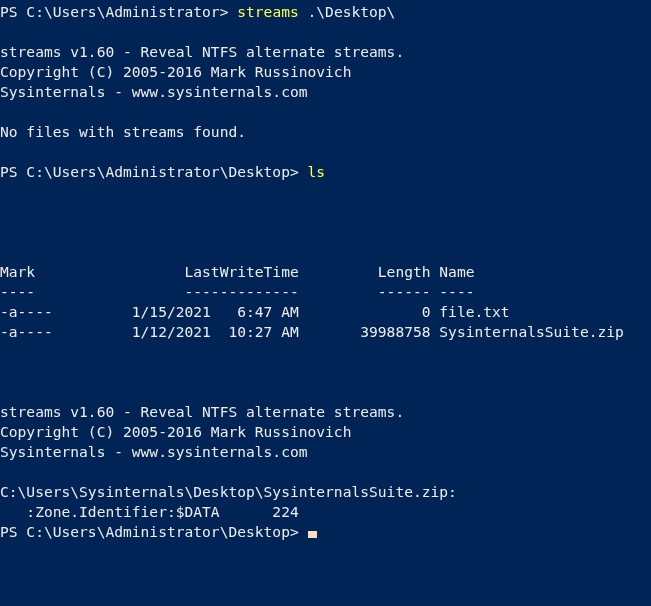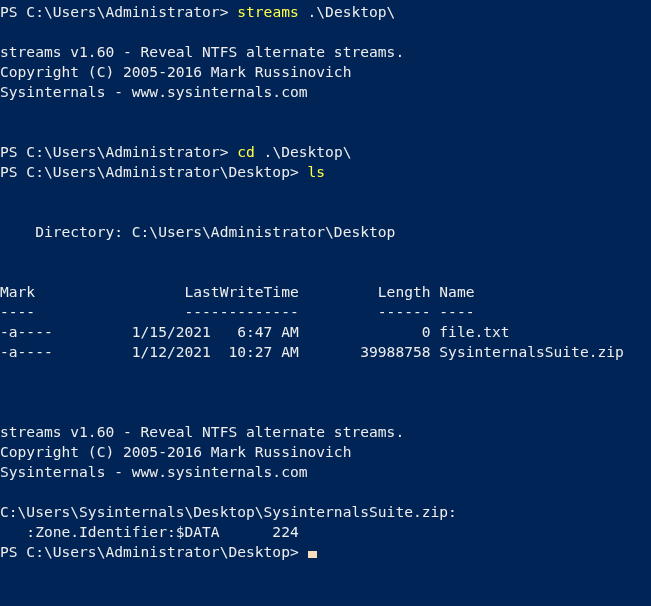--- a/index.html
+++ b/index.html
@@ -56,26 +56,25 @@
 </head>
 <body>
 
 <div id="terminal">
     <div class="line first"><span class="plain">PS C:\Users\Administrator&gt; </span><span class="cmd-yellow">streams</span><span class="plain"> .\Desktop\</span></div>
     <div class="line"><span class="plain"> </span></div>
     <div class="line"><span class="plain">streams v1.60 - Reveal NTFS alternate streams.</span></div>
     <div class="line"><span class="plain">Copyright (C) 2005-2016 Mark Russinovich</span></div>
     <div class="line"><span class="plain">Sysinternals - www.sysinternals.com</span></div>
     <div class="line"><span class="plain"> </span></div>
+    <div class="line"><span class="plain">No files with streams found.</span></div>
     <div class="line"><span class="plain"> </span></div>
-    <div class="line"><span class="plain">PS C:\Users\Administrator&gt; </span><span class="cmd-yellow">cd</span><span class="plain"> .\Desktop\</span></div>
     <div class="line"><span class="plain">PS C:\Users\Administrator\Desktop&gt; </span><span class="cmd-yellow">ls</span></div>
     <div class="line"><span class="plain"> </span></div>
     <div class="line"><span class="plain"> </span></div>
-    <div class="line"><span class="plain">    Directory: C:\Users\Administrator\Desktop</span></div>
     <div class="line"><span class="plain"> </span></div>
     <div class="line"><span class="plain"> </span></div>
     <div class="line"><span class="plain">Mark                 LastWriteTime         Length Name</span></div>
     <div class="line"><span class="plain">----                 -------------         ------ ----</span></div>
     <div class="line"><span class="plain">-a----         1/15/2021   6:47 AM              0 file.txt</span></div>
     <div class="line"><span class="plain">-a----         1/12/2021  10:27 AM       39988758 SysinternalsSuite.zip</span></div>
     <div class="line"><span class="plain"> </span></div>
     <div class="line"><span class="plain"> </span></div>
     <div class="line"><span class="plain"> </span></div>
     <div class="line"><span class="plain">streams v1.60 - Reveal NTFS alternate streams.</span></div>

